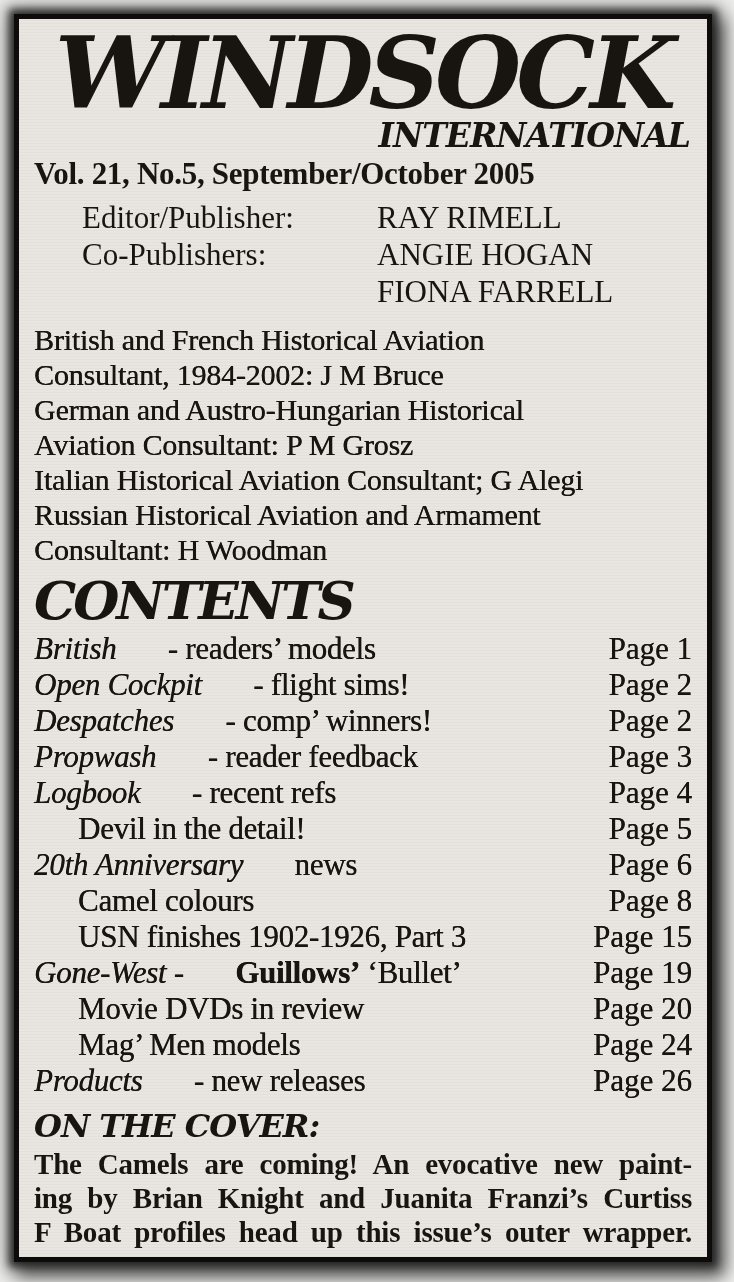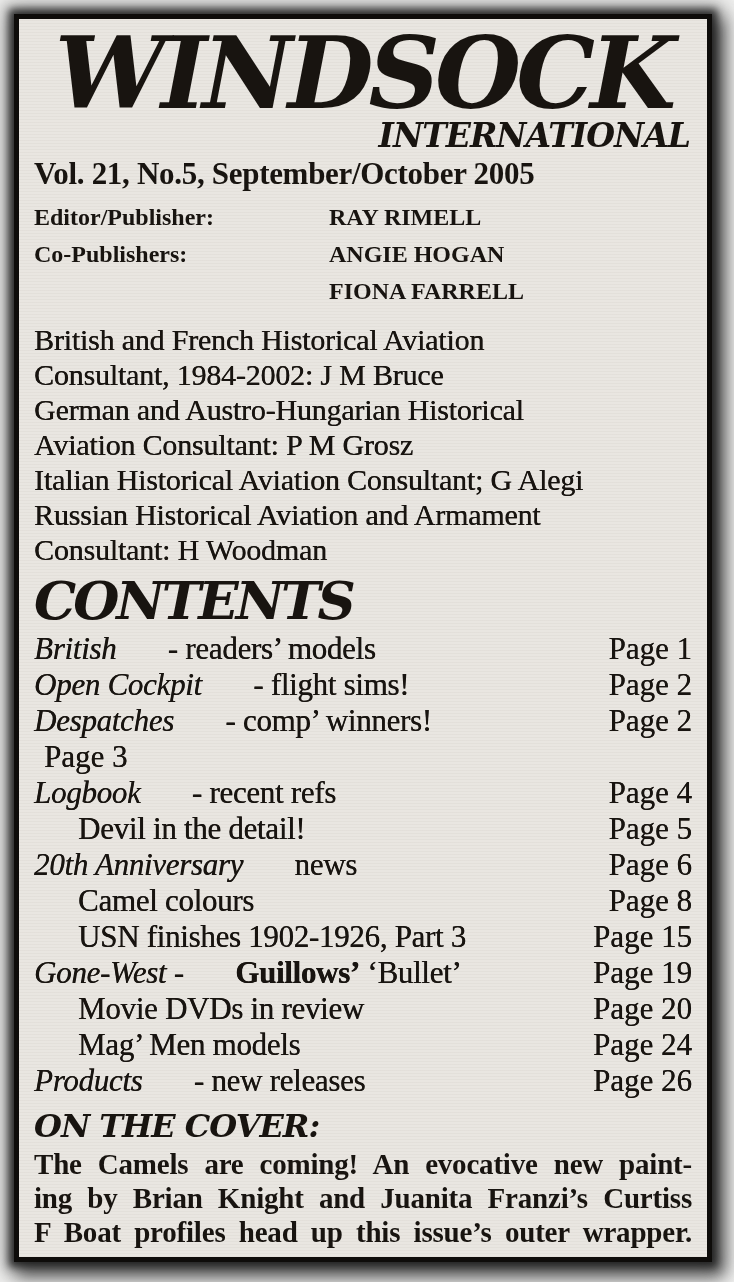--- a/index.html
+++ b/index.html
@@ -38,21 +38,21 @@
     font-size:33px; line-height:1.05;
     letter-spacing:-1px;
     text-align:right;
     margin-top:-3px;
     padding-right:2px;
   }
   .issue-line {
     font-weight:bold; font-size:31px; line-height:40px;
     letter-spacing:-0.3px;
   }
-  .staff { margin-top:5px; font-weight:bold; font-size:24px; line-height:37px; }
+  .staff { margin-top:5px; font-weight:normal; font-size:31px; line-height:37px;margin-left:48px; }
   .staff-row { display:flex; }
   .staff-label { width:295px; flex:none; }
   .consultants {
     margin-top:12px;
     font-size:30px; line-height:35px;
     letter-spacing:-0.2px;
     text-shadow:0.35px 0 0 currentColor;
   }
   .contents-heading {
     font-family:"DejaVu Serif", serif;
@@ -126,20 +126,21 @@
     </div>
     <div class="toc-row">
       <span class="toc-title"><i>Open Cockpit</i><span></span><b></b><span> - flight sims!</span></span>
       <span class="toc-page">Page 2</span>
     </div>
     <div class="toc-row">
       <span class="toc-title"><i>Despatches</i><span></span><b></b><span> - comp’ winners!</span></span>
       <span class="toc-page">Page 2</span>
     </div>
     <div class="toc-row">
+      <span class="toc-title"><i>Propwash</i><span></span><b></b><span> - reader feedback</span></span>
       <span class="toc-page">Page 3</span>
     </div>
     <div class="toc-row">
       <span class="toc-title"><i>Logbook</i><span></span><b></b><span> - recent refs</span></span>
       <span class="toc-page">Page 4</span>
     </div>
     <div class="toc-row">
       <span class="toc-title"><i></i><span></span><b></b><span>Devil in the detail!</span></span>
       <span class="toc-page">Page 5</span>
     </div>

